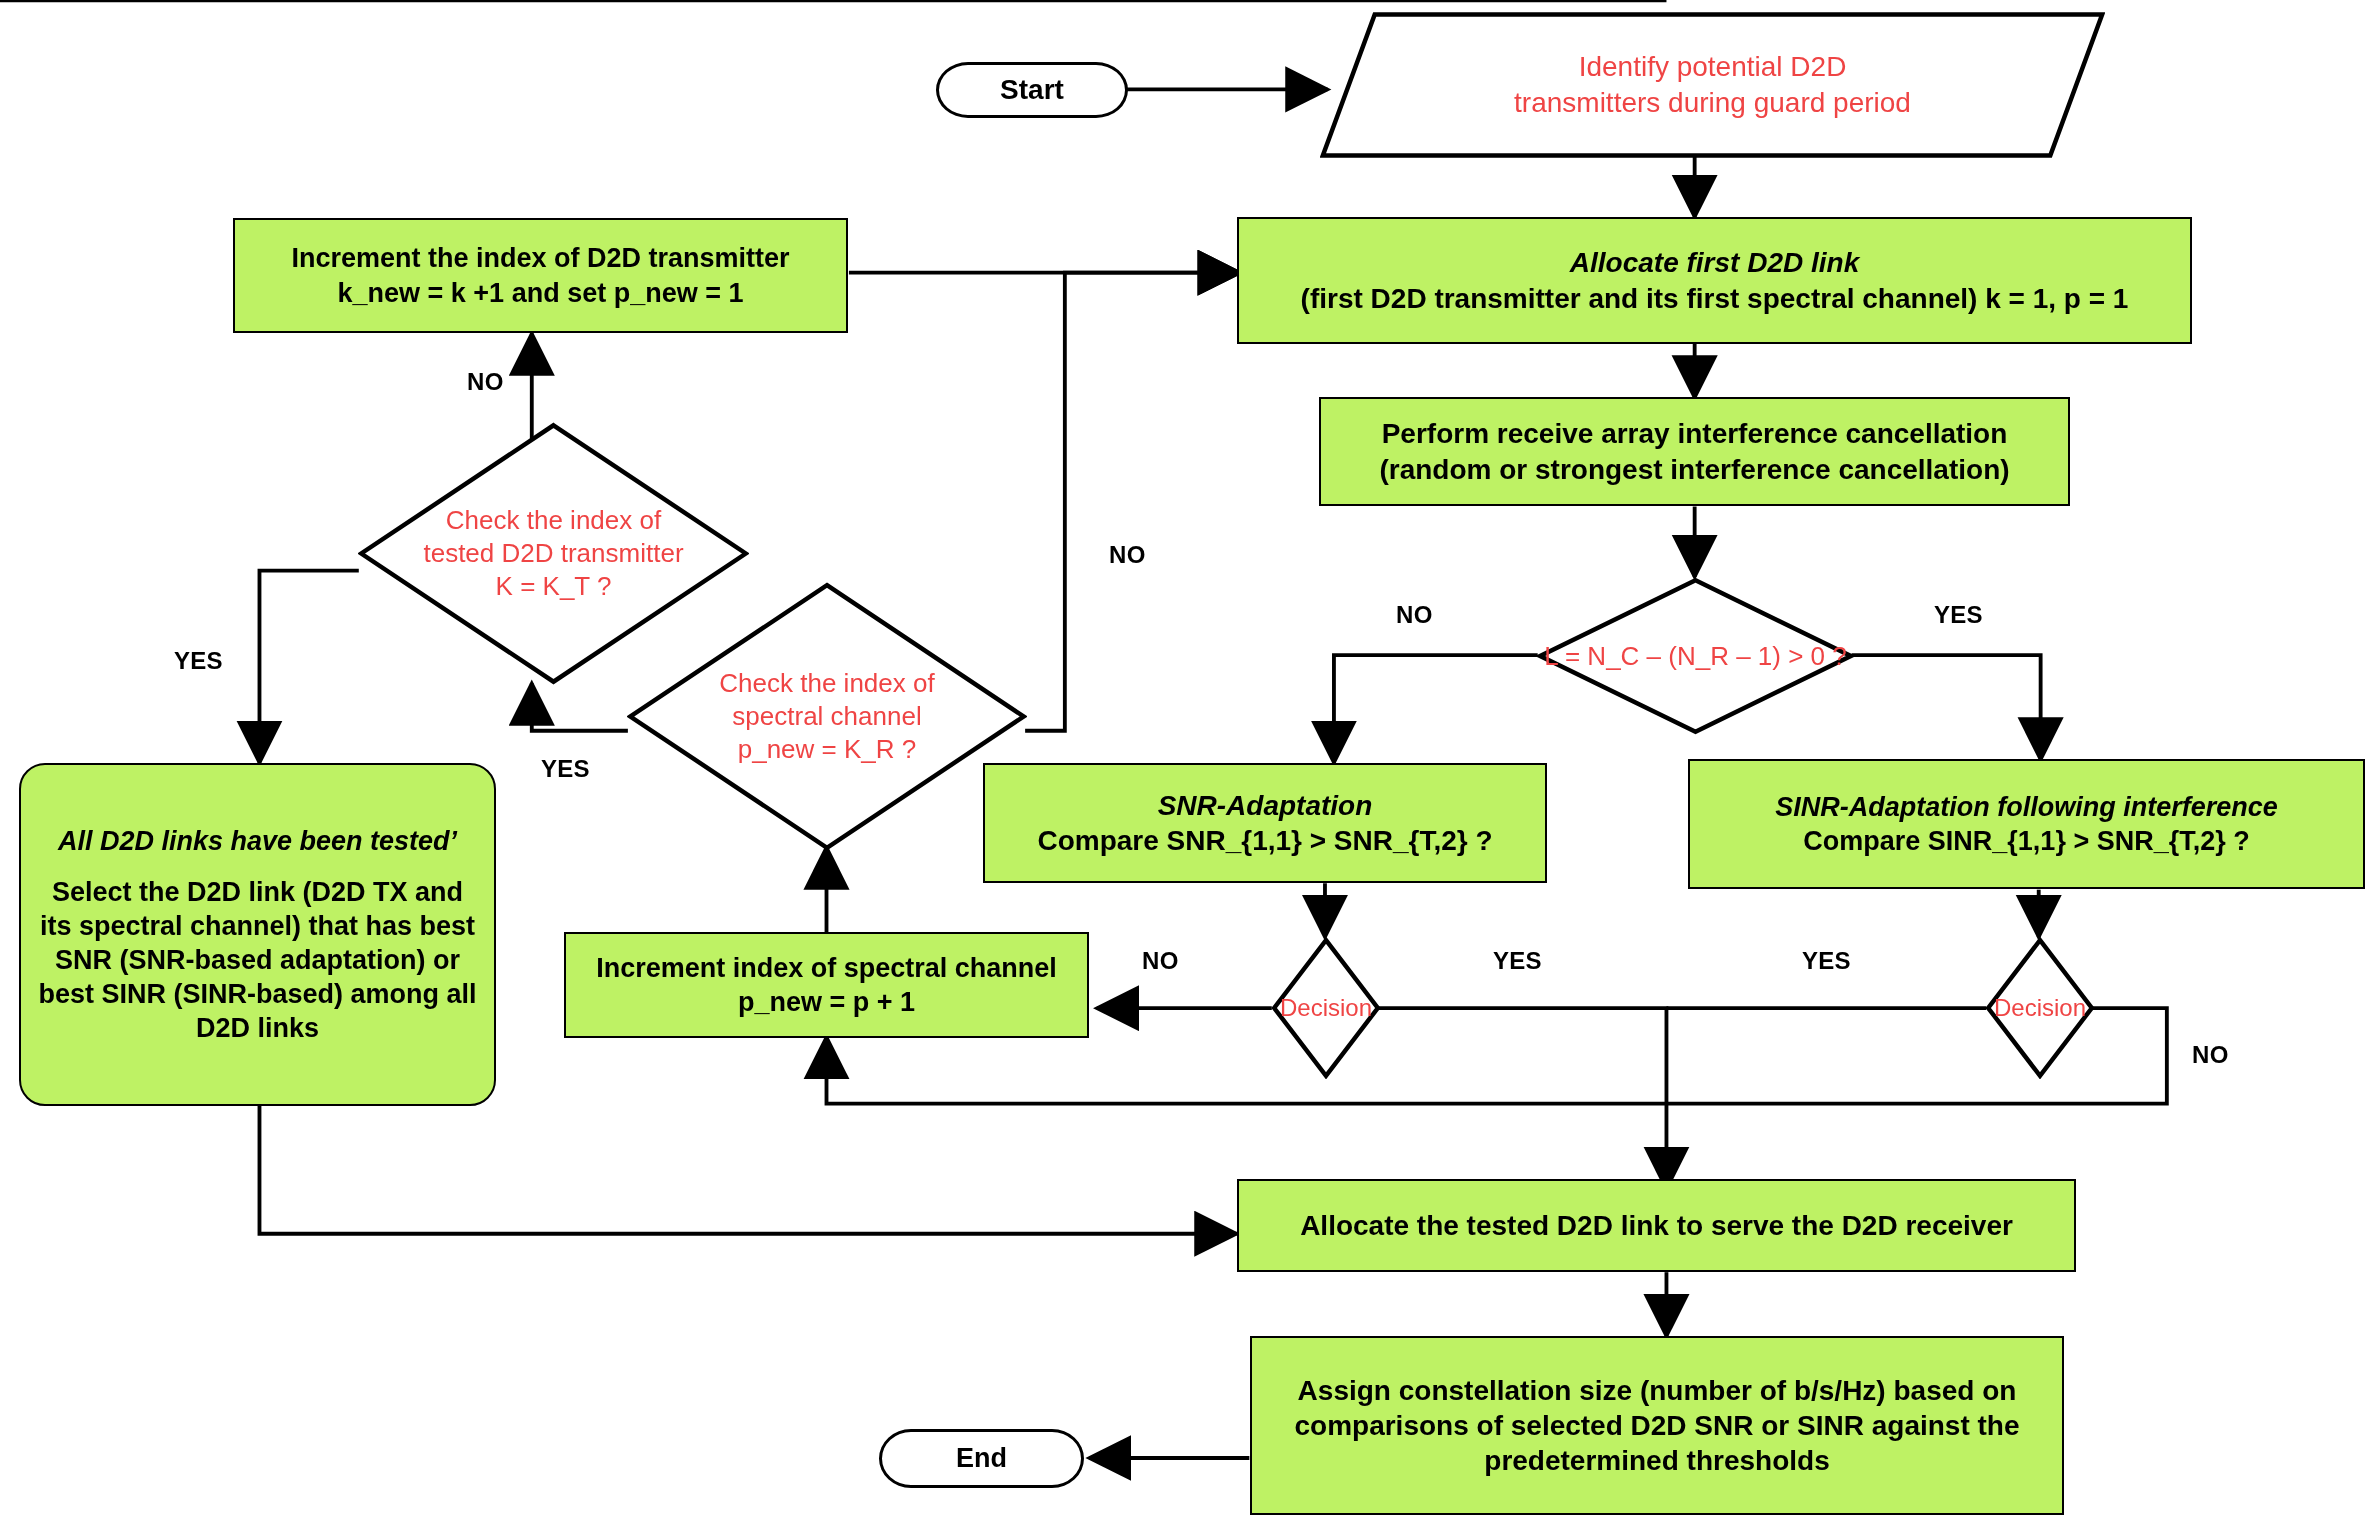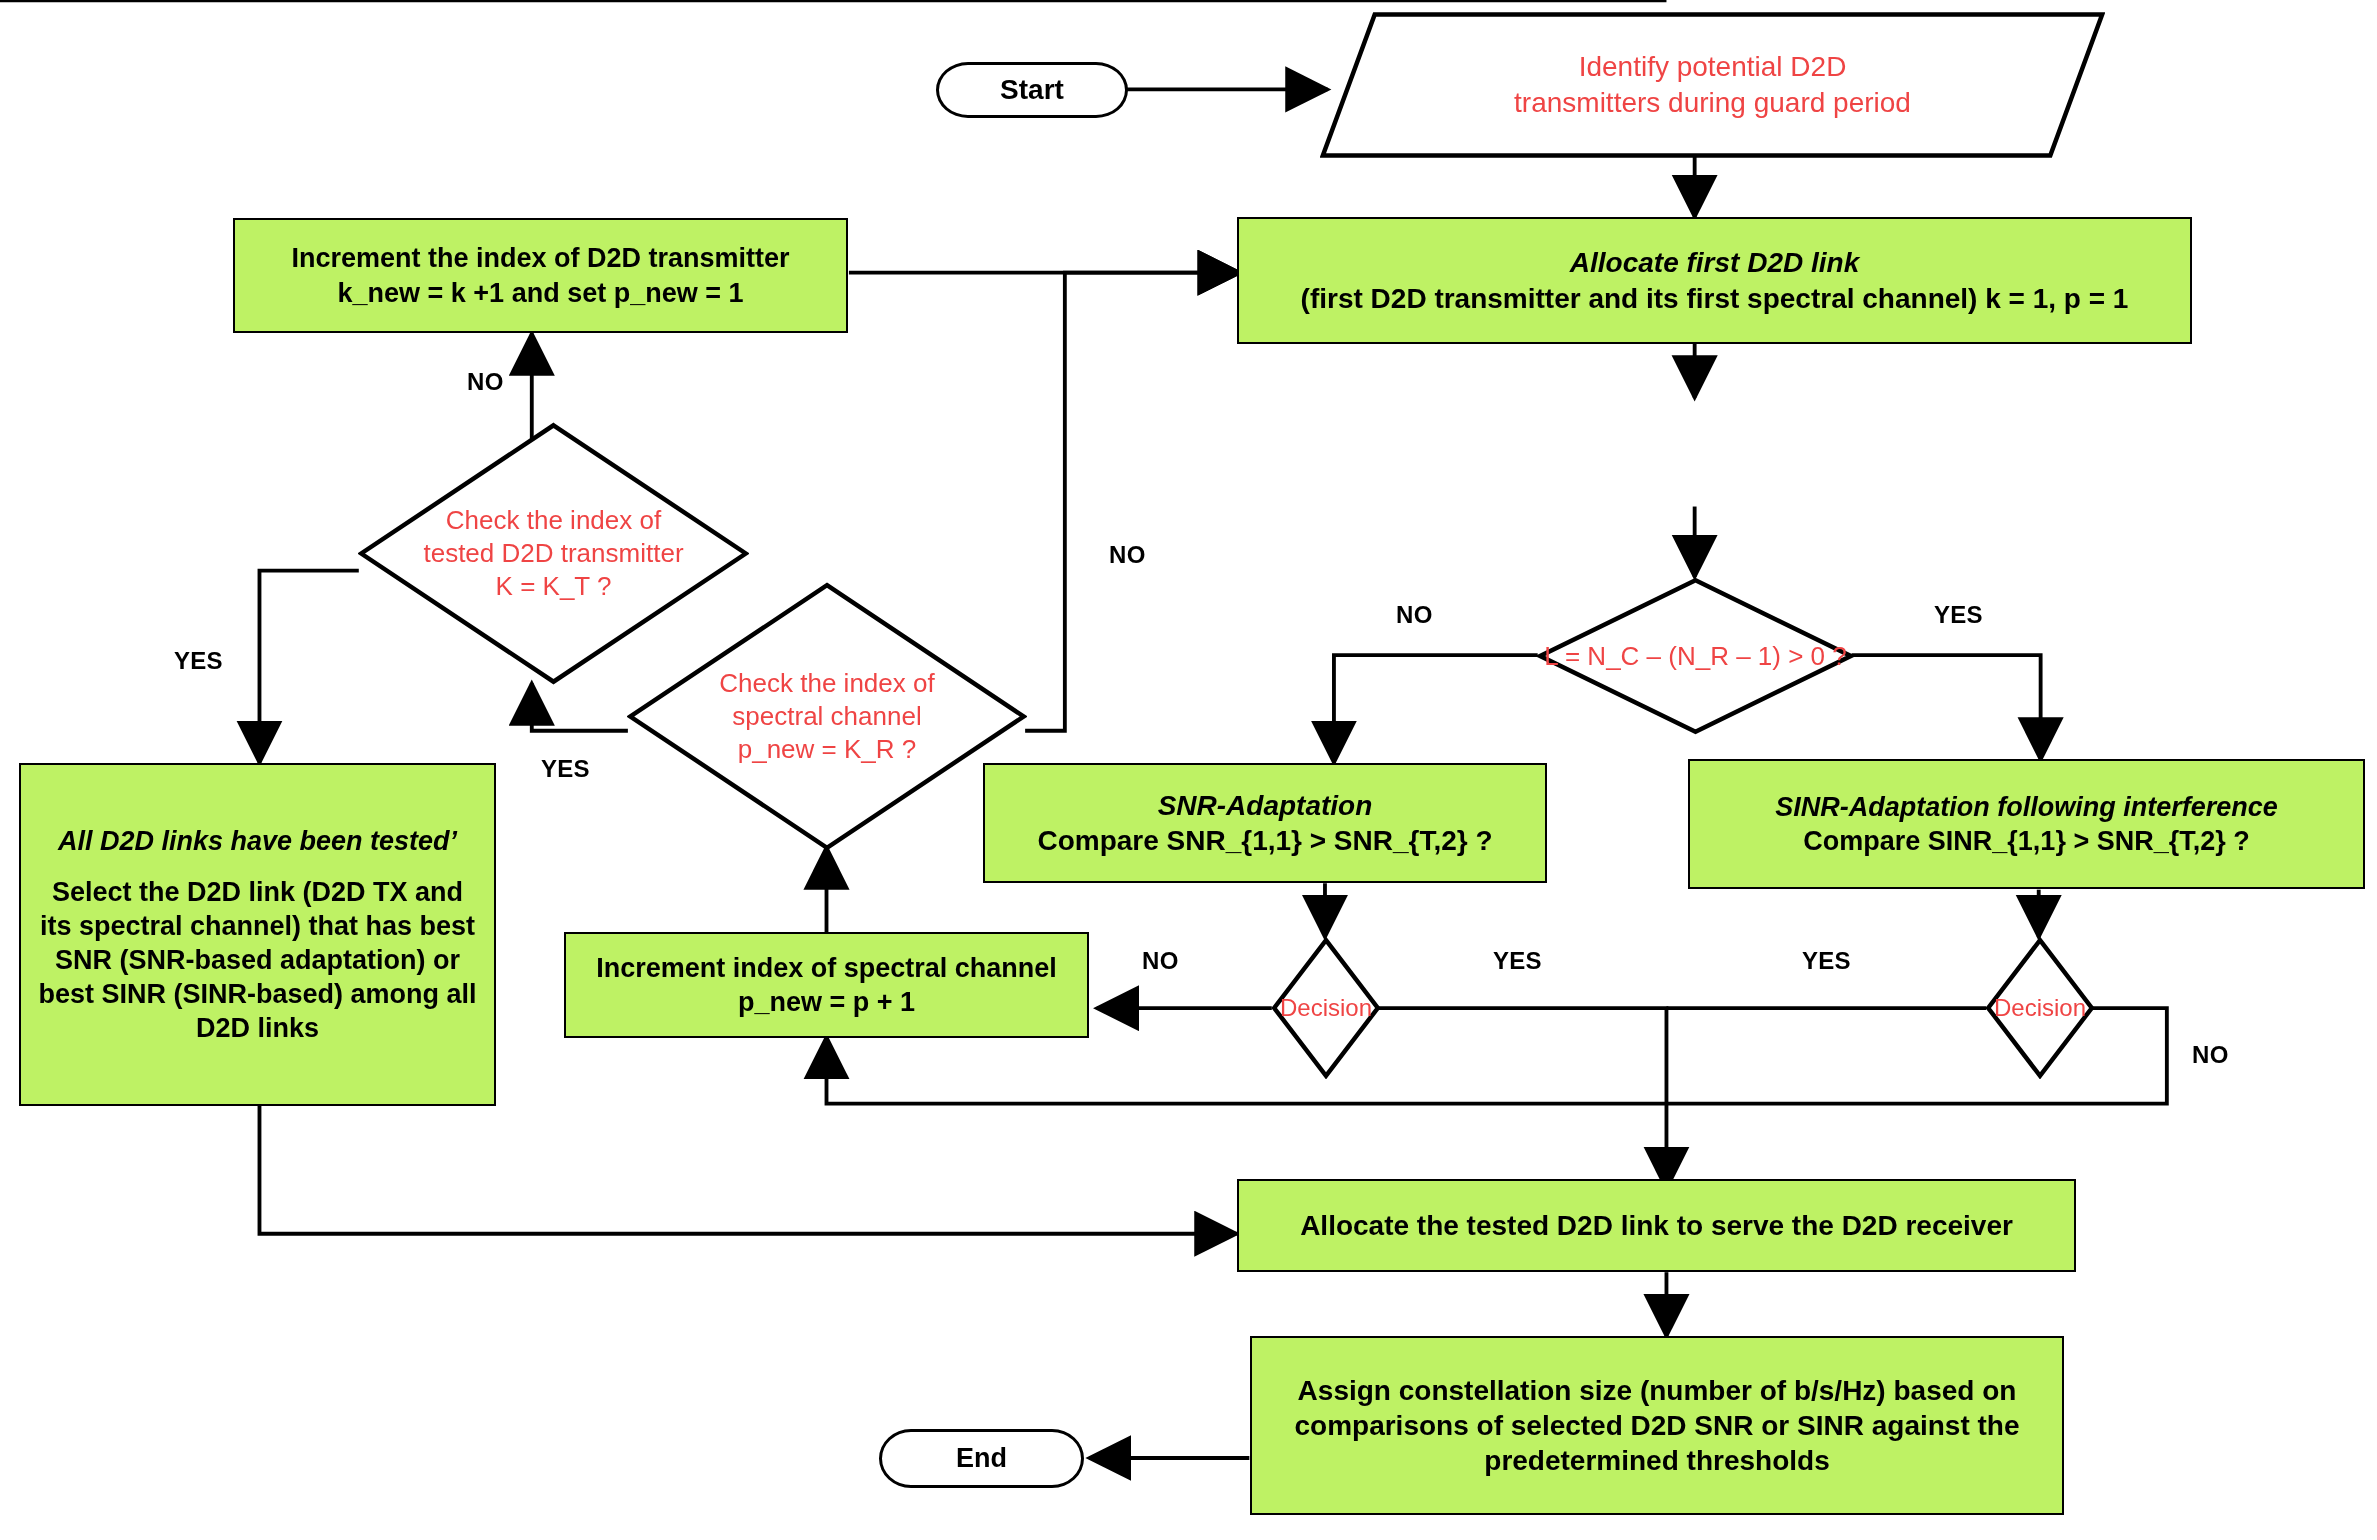--- a/index.html
+++ b/index.html
@@ -162,20 +162,26 @@
     </div>
   </div>
 
   <div class="node rect" style="left:1237px; top:217px; width:955px; height:127px;">
     <div class="txt">
       <div class="fs44 ital">Allocate first D2D link</div>
       <div class="fs44">(first D2D transmitter and its first spectral channel) k = 1, p = 1</div>
     </div>
   </div>
 
+  <div class="node rect" style="left:1319px; top:397px; width:751px; height:109px;">
+    <div class="txt">
+      <div class="fs44">Perform receive array interference cancellation</div>
+      <div class="fs44">(random or strongest interference cancellation)</div>
+    </div>
+  </div>
 
   <div class="dia-wrap" style="left:1537px; top:577px; width:317px; height:158px;">
     <svg width="317" height="158" viewBox="0 0 494 246">
       <polygon points="247,5 489,123 247,241 5,123" fill="#ffffff" stroke="#000000" stroke-width="7"></polygon>
     </svg>
     <div class="dia-label fs40">L = N_C – (N_R – 1) &gt; 0 ?</div>
   </div>
 
   <div class="node rect" style="left:983px; top:763px; width:564px; height:120px;">
     <div class="txt">
@@ -234,21 +240,21 @@
     </div>
   </div>
 
   <div class="node rect" style="left:564px; top:932px; width:525px; height:106px;">
     <div class="txt">
       <div class="fs42">Increment index of spectral channel</div>
       <div class="fs42">p_new = p + 1</div>
     </div>
   </div>
 
-  <div class="node rect" style="left:19px; top:763px; width:477px; height:343px;">
+  <div class="node rect" style="left:19px; top:763px; width:477px; height:343px;border-radius:26px;">
     <div class="txt" style="padding:6.4px 14px;">
       <div class="fs42 ital">All D2D links have been tested’</div>
       <span class="gap"></span>
       <div class="fs42">Select the D2D link (D2D TX and its spectral channel) that has best SNR (SNR-based adaptation) or best SINR (SINR-based) among all D2D links</div>
     </div>
   </div>
 
   <div class="node rect" style="left:1237px; top:1179px; width:839px; height:93px;">
     <span class="txt fs44">Allocate the tested D2D link to serve the D2D receiver</span>
   </div>

